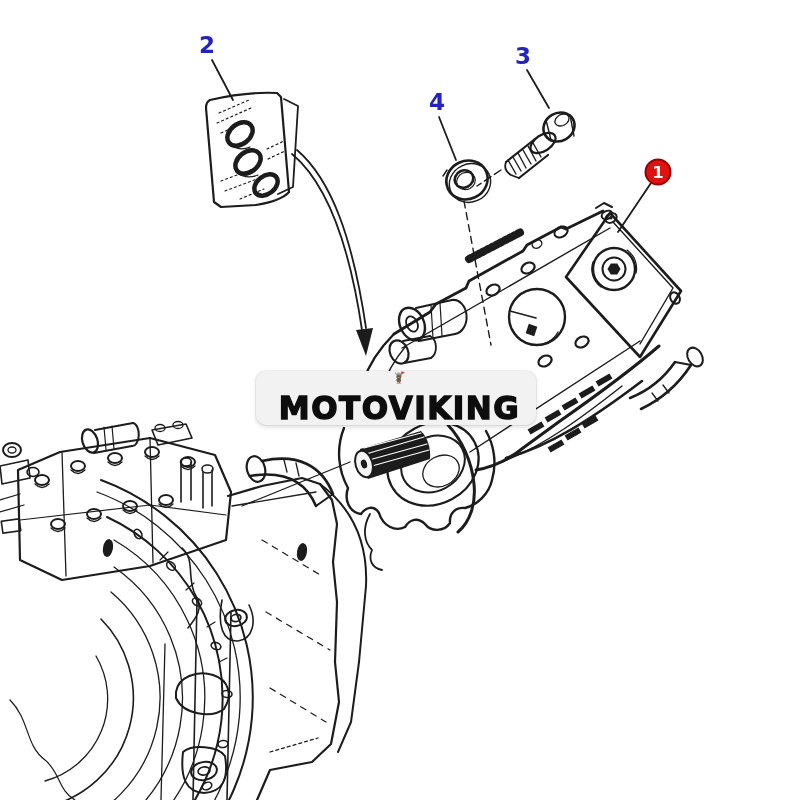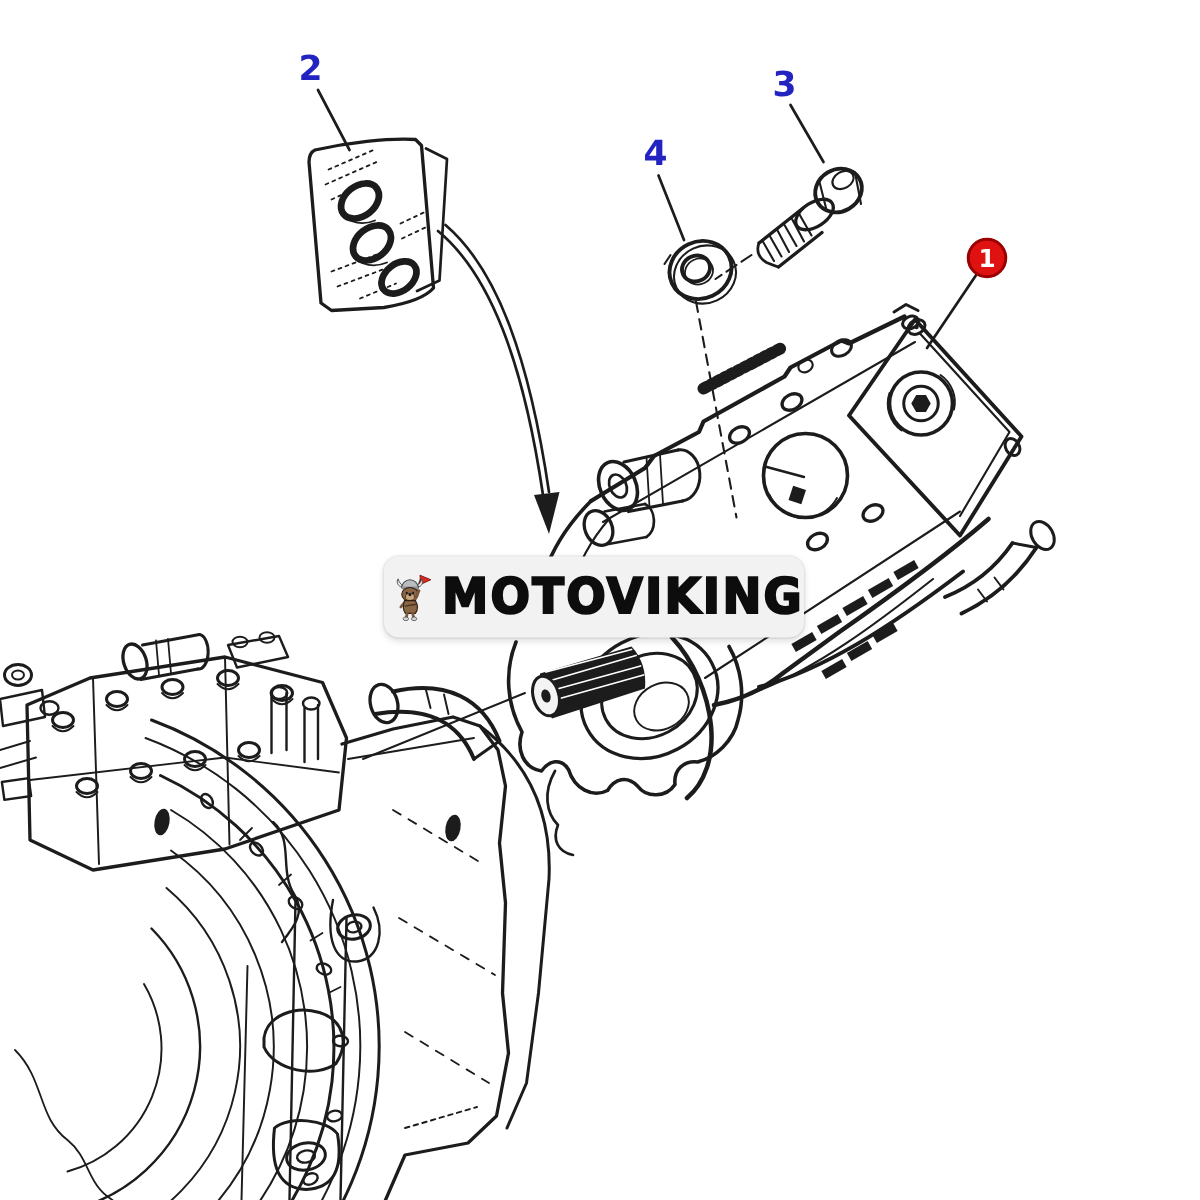--- a/index.html
+++ b/index.html
@@ -290,21 +290,21 @@
     <line class="s18" x1="439" y1="117" x2="456" y2="160"></line>
     <text class="num" x="437" y="110" style="fill: rgb(35, 35, 194);">4</text>
   </g>
   <g>
     <line class="s18" x1="651" y1="183" x2="618" y2="232"></line>
     <circle cx="658" cy="172" r="12.5" style="stroke-width: 2; fill: rgb(223, 17, 17); stroke: rgb(155, 0, 0);"></circle>
     <text class="badge-num" x="658" y="178" style="fill: rgb(255, 255, 255);">1</text>
   </g>
 </svg>
 
-<div class="watermark" style="background: rgb(242, 242, 242); color: rgb(13, 13, 13);">
+<div class="watermark" style="background: rgb(242, 242, 242); color: rgb(13, 13, 13); flex-direction: column;">
   <svg width="38" height="46" viewBox="0 0 44 52">
     <line x1="29" y1="6" x2="24" y2="20" stroke="#5a3b20" stroke-width="2"></line>
     <polygon points="28,2 40,7 29,12" stroke="#7a1510" stroke-width="1" style="fill: rgb(217, 43, 32);"></polygon>
     <path d="M 7,15 C 3,13 2,9 4,6 C 5,10 7,12 9,13 Z" fill="#e8e8e8" stroke="#4a4a4a" stroke-width="1"></path>
     <path d="M 27,15 C 31,13 32,9 30,6 C 29,10 27,12 25,13 Z" fill="#e8e8e8" stroke="#4a4a4a" stroke-width="1"></path>
     <path d="M 8,16 A 9 9 0 0 1 26,16 Z" stroke="#4a4a4a" stroke-width="1.2" style="fill: rgb(185, 188, 192);"></path>
     <rect x="8" y="14.5" width="18" height="3" fill="#8f9399" stroke="none"></rect>
     <ellipse cx="17" cy="23" rx="9" ry="7.5" stroke="#2e1f12" stroke-width="1.2" style="fill: rgb(138, 102, 71);"></ellipse>
     <ellipse cx="17" cy="26" rx="5" ry="3.8" fill="#c7a377" stroke="#2e1f12" stroke-width="0.8"></ellipse>
     <circle cx="17" cy="23.5" r="1.6" fill="#1a1a1a"></circle>

